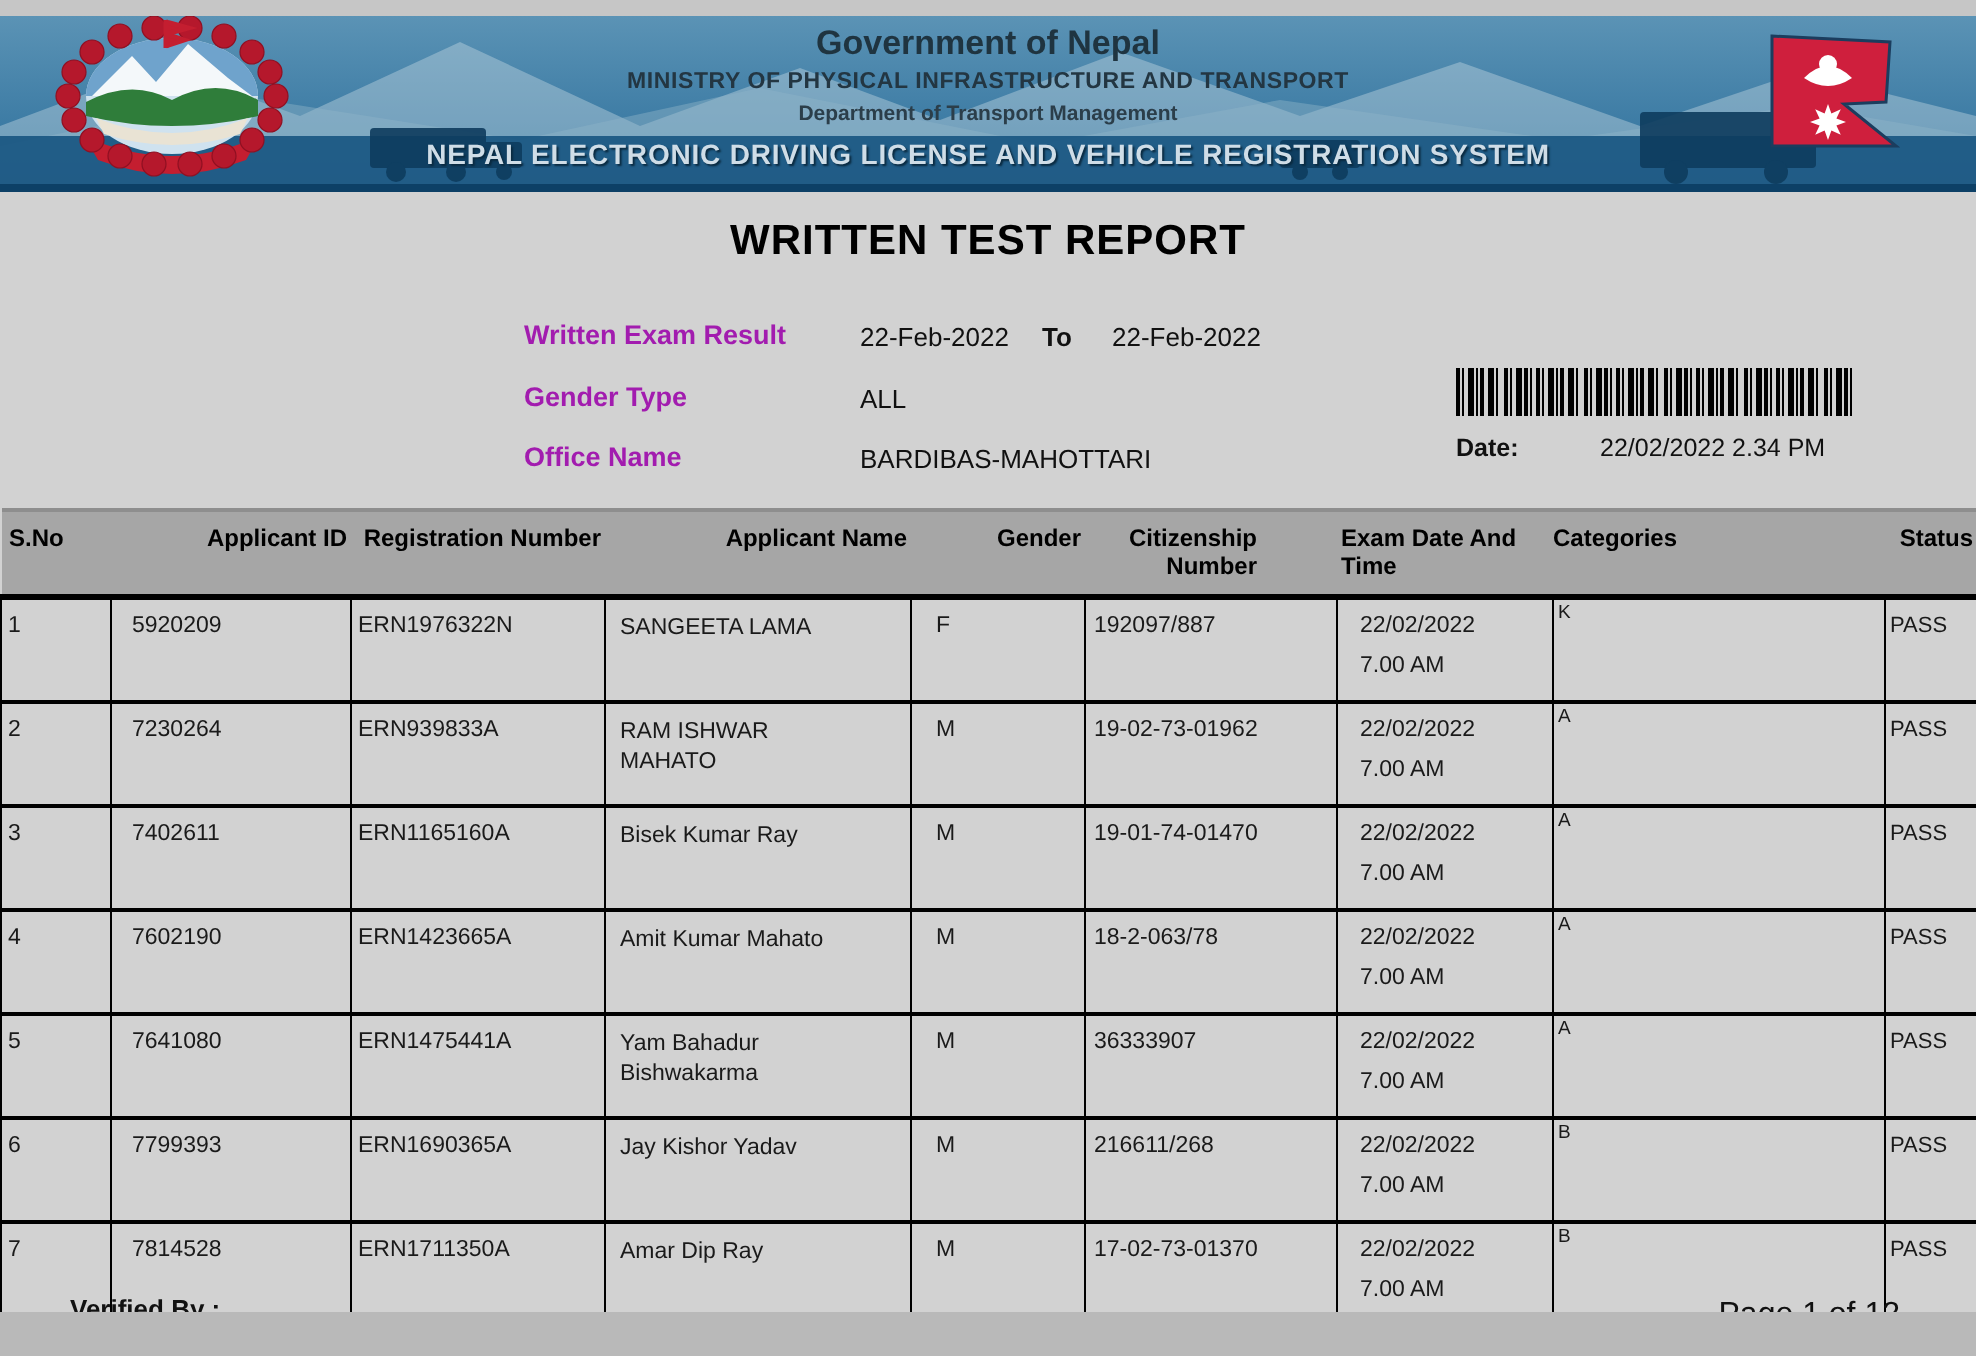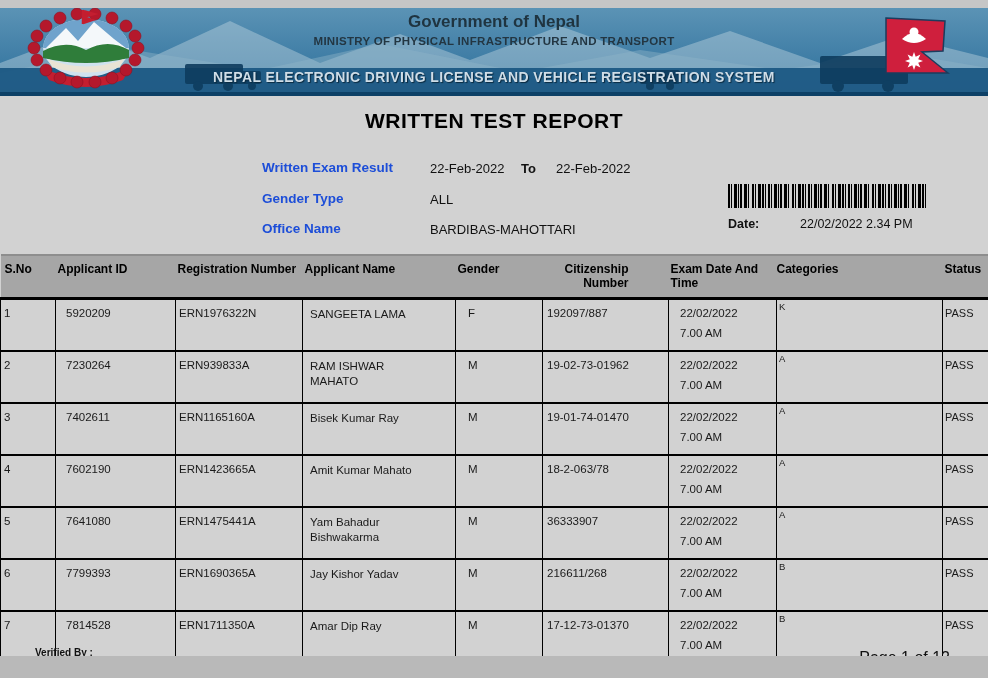--- a/index.html
+++ b/index.html
@@ -13,53 +13,53 @@
   .bline1{top:4px;font-size:17px;font-weight:bold;color:#1f3440;}
   .bline2{top:27px;font-size:11.5px;font-weight:bold;color:#233642;letter-spacing:.3px;}
   .bline3{top:43px;font-size:10.5px;font-weight:bold;color:#2b3e4a;}
   .bline4{top:61px;font-size:14px;font-weight:bold;color:#cfdde7;letter-spacing:.4px;
           text-shadow:1px 1px 1px #0a2a40;}
   #emblem{position:absolute;left:18px;top:0px;}
   #flag{position:absolute;left:884px;top:9px;}
   
   .rtitle{position:absolute;left:0;right:0;top:109px;text-align:center;
           font-size:21px;font-weight:bold;letter-spacing:.5px;color:#000;}
-  .flabel{position:absolute;left:262px;font-size:13.5px;font-weight:bold;color:#1d4ed8;white-space:nowrap;}
+  .flabel{position:absolute;left:262px;font-size:13.5px;font-weight:bold;color:#a21caf;white-space:nowrap;}
   .fvalue{position:absolute;font-size:13px;color:#111;white-space:nowrap;}
   .fto{font-weight:bold;}
   #barcode{position:absolute;left:728px;top:184px;width:208px;height:24px;display:flex;align-items:stretch;}
   #barcode .bar{background:#000;height:100%;}
   .dlabel{position:absolute;left:728px;top:217px;font-size:12.5px;font-weight:bold;}
   .dvalue{position:absolute;left:776px;top:217px;font-size:12.5px;margin-left:24px;}
   
   #tblwrap{position:absolute;left:0;top:254px;width:988px;}
   table{border-collapse:collapse;table-layout:fixed;width:988px;}
   thead th{background:#a6a6a6;border:none;border-top:2px solid #8e8e8e;border-bottom:3px solid #000;
            font-size:12px;font-weight:bold;color:#000;vertical-align:top;
            padding:6px 2px 4px 2px;height:31px;}
   th.h-sno{text-align:left;padding-left:4px;}
-  th.h-appid,th.h-regno,th.h-name,th.h-gender,th.h-status{text-align:left;margin-top:28px;}
+  th.h-appid,th.h-regno,th.h-name,th.h-gender,th.h-status{text-align:right;margin-top:28px;}
   th.h-citizen{text-align:right;padding-left:4px;padding-right:40px;}
   th.h-exam{text-align:left;padding-left:2px;}
   th.h-cat{text-align:left;padding-left:0;}
   tbody td{border:1px solid #000;border-top-width:2px;border-bottom-width:2px;
            vertical-align:top;font-size:11.5px;color:#1a1a1a;height:43px;padding:7px 2px 0 2px;}
   tbody tr:last-child td{border-bottom-width:3px;}
   td.c-sno{padding-left:3px;}
   td.c-appid{padding-left:10px;}
   td.c-regno{padding-left:3px;}
   td.c-name{padding-left:7px;padding-right:24px;line-height:15px;margin-left:40px;}
   td.c-gender{padding-left:12px;}
   td.c-citizen{padding-left:4px;}
   td.c-exam{padding-left:11px;}
   td.c-exam .t2{margin-top:8px;}
   td.c-cat{padding-left:2px;padding-top:1px;font-size:9.5px;}
   td.c-status{padding-left:2px;font-size:11px;}
   
-  .verified{position:absolute;left:35px;top:647px;font-size:10px;font-weight:bold;}
+  .verified{position:absolute;left:35px;top:647px;font-size:13px;font-weight:bold;}
   .pageinfo{position:absolute;right:38px;top:649px;font-size:16px;}
   .signature{position:absolute;left:35px;top:672px;font-size:13px;font-weight:bold;}
 </style>
 </head>
 <body>
 
 <div id="page">
 
   <div id="topstrip"></div>
 
@@ -123,20 +123,21 @@
 
     <svg id="flag" width="66" height="58" viewBox="0 0 66 58">
       <path d="M2,1 L61,4 L59,34 L38,35 L64,56 L2,56 Z" fill="#cf1f3d" stroke="#1b3d5e" stroke-width="1.5"></path>
       <path d="M18,22 Q30,10 42,22 Q30,30 18,22 Z" fill="#fff"></path>
       <circle cx="30" cy="15" r="4.5" fill="#fff"></circle>
       <polygon fill="#fff" points="39,44 34.2,45.7 36.4,50.4 31.7,48.2 30,53 28.3,48.2 23.6,50.4 25.8,45.7 21,44 25.8,42.3 23.6,37.6 28.3,39.8 30,35 31.7,39.8 36.4,37.6 34.2,42.3"></polygon>
     </svg>
 
     <div class="bline bline1">Government of Nepal</div>
     <div class="bline bline2">MINISTRY OF PHYSICAL INFRASTRUCTURE AND TRANSPORT</div>
+    <div class="bline bline3">Department of Transport Management</div>
     <div class="bline bline4">NEPAL ELECTRONIC DRIVING LICENSE AND VEHICLE REGISTRATION SYSTEM</div>
   </div>
 
   <div class="rtitle">WRITTEN TEST REPORT</div>
 
   <div class="flabel" style="top:160px">Written Exam Result</div>
   <div class="fvalue" style="left:430px;top:161px">22-Feb-2022</div>
   <div class="fvalue fto" style="left:521px;top:161px">To</div>
   <div class="fvalue" style="left:556px;top:161px">22-Feb-2022</div>
 
@@ -321,21 +322,21 @@
             </td>
             <td class="c-cat">B</td>
             <td class="c-status">PASS</td>
           </tr>
           <tr>
             <td class="c-sno">7</td>
             <td class="c-appid">7814528</td>
             <td class="c-regno">ERN1711350A</td>
             <td class="c-name">Amar Dip Ray</td>
             <td class="c-gender">M</td>
-            <td class="c-citizen">17-12-73-01370</td>
+            <td class="c-citizen">17-02-73-01370</td>
             <td class="c-exam">
               <div>22/02/2022</div>
               <div class="t2">7.00 AM</div>
             </td>
             <td class="c-cat">B</td>
             <td class="c-status">PASS</td>
           </tr>
         </tbody>
     </table>
   </div>

